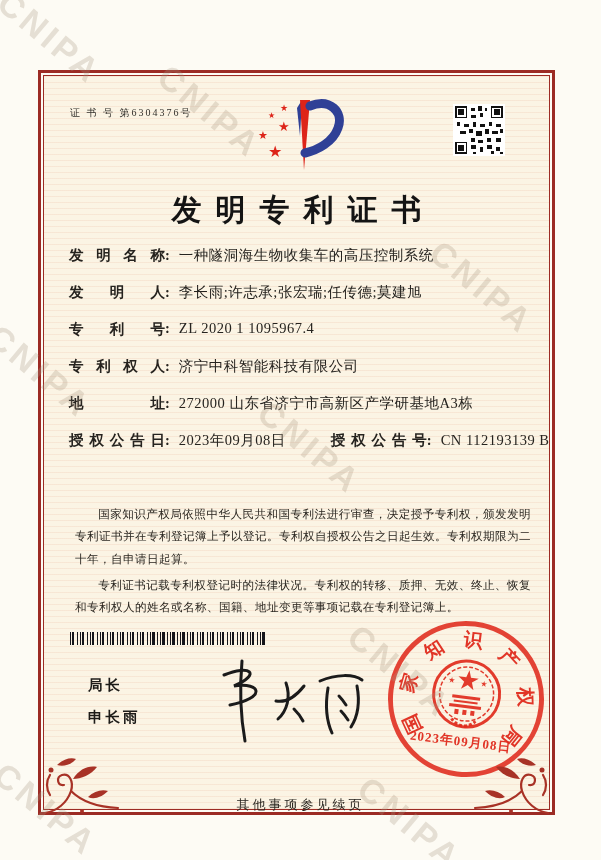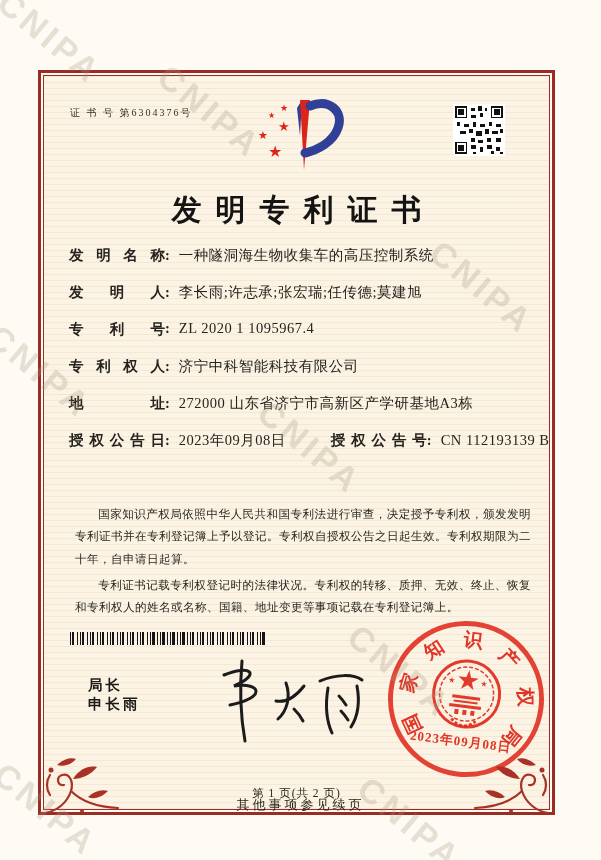--- a/index.html
+++ b/index.html
@@ -55,21 +55,21 @@
   .bodytext p{margin:0 0 4px 8px;text-indent:2em;}
   
   .barcode{
     position:absolute;left:26px;top:556px;width:196px;height:13px;
     background:
       repeating-linear-gradient(90deg,#15151a 0 1px,transparent 1px 2px,#15151a 2px 4.5px,transparent 4.5px 7px,#15151a 7px 8px,transparent 8px 10px);
   }
   
   .signer{position:absolute;left:44px;top:600px;font-family:"Liberation Sans","DejaVu Sans",sans-serif;
     font-size:14.5px;font-weight:600;color:#1d1b18;letter-spacing:3px;}
-  .signer .name{}
+  .signer .name{margin-top:13px;}
   .signature{position:absolute;left:146px;top:575px;width:190px;height:95px;}
   
   .seal{position:absolute;left:344px;top:545px;width:156px;height:156px;transform:rotate(7deg);}
   .seal-ring{position:absolute;inset:0;border:5px solid rgba(223,42,28,0.88);border-radius:50%;}
   .seal-char{
     position:absolute;left:50%;top:50%;width:22px;height:22px;margin:-11px 0 0 -11px;
     font-size:19px;font-weight:700;color:rgba(223,42,28,0.95);text-align:center;line-height:22px;
   }
   .sc0{transform:rotate(-122deg) translateY(-59px);}
   .sc1{transform:rotate(-81deg)  translateY(-59px);}
@@ -276,17 +276,16 @@
         <g fill="#a83226">
           <path d="M31 28 C 37 18 47 14 55 16 C 49 24 39 28 31 28 Z"></path>
           <path d="M15 14 C 21 8 29 6 34 8 C 29 14 21 16 15 14 Z"></path>
           <path d="M46 46 C 52 40 60 38 66 40 C 60 46 52 49 46 46 Z"></path>
           <circle cx="9" cy="19" r="2.5"></circle>
           <circle cx="40" cy="60" r="2"></circle>
         </g>
       </svg>
     </div>
 
-    <div class="page-info">第 1 页(共 2 页)</div>
   </div>
 </div>
 
 <div class="continuation">其他事项参见续页</div>
 
 </body></html>

